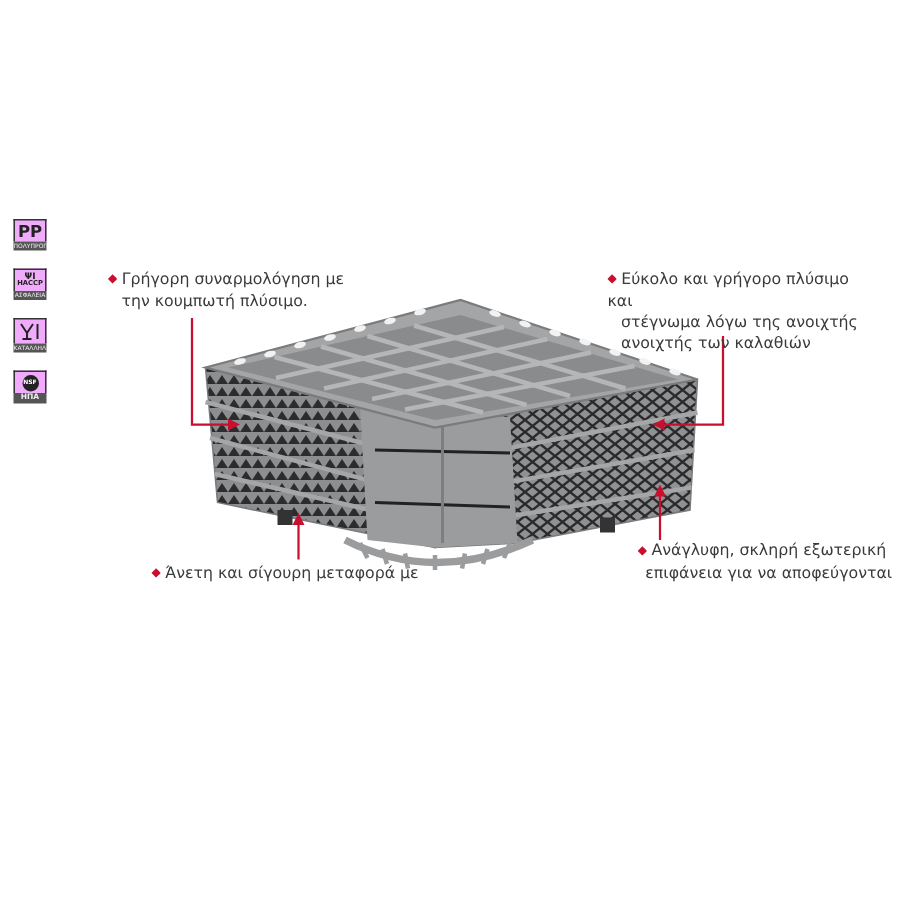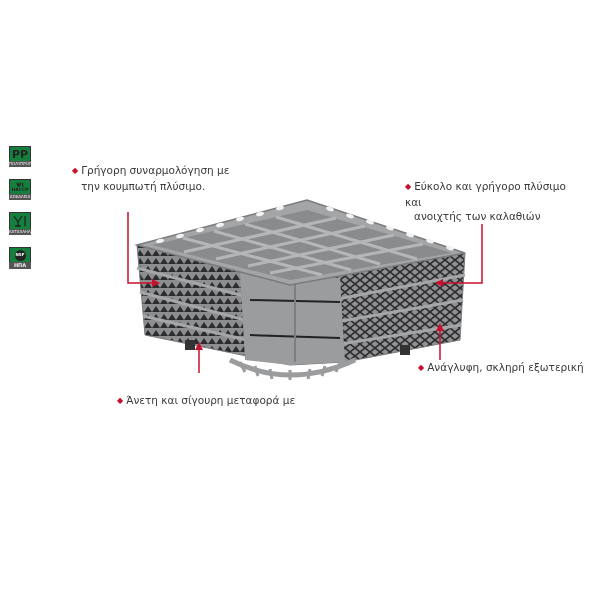--- a/index.html
+++ b/index.html
@@ -1,39 +1,39 @@
 <!DOCTYPE html>
 <html><head>
   <meta charset="utf-8">
   <style>
     html, body { margin: 0; padding: 0; background: #ffffff; }
     body { width: 600px; height: 600px; position: relative; overflow: hidden;
            font-family: "DejaVu Sans", "Liberation Sans", sans-serif; }
     .icons { position: absolute; left: 9px; top: 146px; width: 22px; }
     .cert { width: 22px; margin-bottom: 12px; }
-    .cert .top { height: 13px; background: #15803d; border: 1.5px solid #333; border-bottom: none;
+    .cert .top { height: 13px; background: #f0abfc; border: 1.5px solid #333; border-bottom: none;
                  display: flex; align-items: center; justify-content: center;
                  font-weight: bold; font-size: 10px; color: #222; line-height: 1; }
     .cert .bar { height: 6px; background: #555; color: #eee; font-size: 4px; text-align: center;
                  line-height: 6px; overflow: hidden; letter-spacing: 0; }
     .cert.pp .top { font-size: 11px; height: 14px; }
     .cert.haccp .top { font-size: 4.5px; flex-direction: column; height: 14px; }
     .cert.haccp .top .fork { font-size: 6px; line-height: 6px; }
     .cert.food .top { height: 16px; }
     .cert.nsf .top { height: 14px; }
     .cert.nsf .bar { font-size: 5px; font-weight: bold; height: 7px; line-height: 7px; }
     .nsf-dot { width: 11px; height: 11px; border-radius: 50%; background: #222; color: #fff;
                font-size: 4px; display: flex; align-items: center; justify-content: center; font-weight: bold; }
 
     .callout { position: absolute; font-size: 10.5px; line-height: 14px; color: #3a3a3a; }
     .callout .bullet { color: #c8102e; font-size: 8px; margin-right: 3px; position: relative; top: -1px; }
-    .c1 { left: 72px; top: 163px; width: 200px; }
+    .c1 { left: 72px; top: 179px; width: 200px; }
     .c2 { left: 405px; top: 179px; width: 180px; }
-    .c3 { left: 101px; top: 393px; width: 200px; margin-left: 16px; }
-    .c4 { left: 418px; top: 360px; width: 180px; }
+    .c3 { left: 101px; top: 375px; width: 200px; }
+    .c4 { left: 418px; top: 360px; width: 180px; text-align: center; }
     .indent { display: block; padding-left: 9px; }
     svg.art { position: absolute; left: 0; top: 0; }
   </style>
 </head>
 <body>
 
 <div class="icons">
   <div class="cert pp">
     <div class="top">PP</div>
     <div class="bar">ΠΟΛΥΠΡΟΠΥΛΕΝΙΟ</div>
@@ -137,22 +137,24 @@
   </g>
 </svg>
 
 <div class="callout c1">
   <span class="bullet">◆</span><span>Γρήγορη συναρμολόγηση με</span>
   <span class="indent">την κουμπωτή πλύσιμο.</span>
 </div>
 
 <div class="callout c2">
   <span class="bullet">◆</span><span>Εύκολο και γρήγορο πλύσιμο και</span>
+  <span class="indent">στέγνωμα λόγω της ανοιχτής</span>
   <span class="indent">ανοιχτής των καλαθιών</span>
 </div>
 
 <div class="callout c3">
   <span class="bullet">◆</span><span>Άνετη και σίγουρη μεταφορά με</span>
 </div>
 
 <div class="callout c4">
   <span class="bullet">◆</span><span>Ανάγλυφη, σκληρή εξωτερική</span>
+  <span class="indent">επιφάνεια για να αποφεύγονται</span>
 </div>
 
 </body></html>

